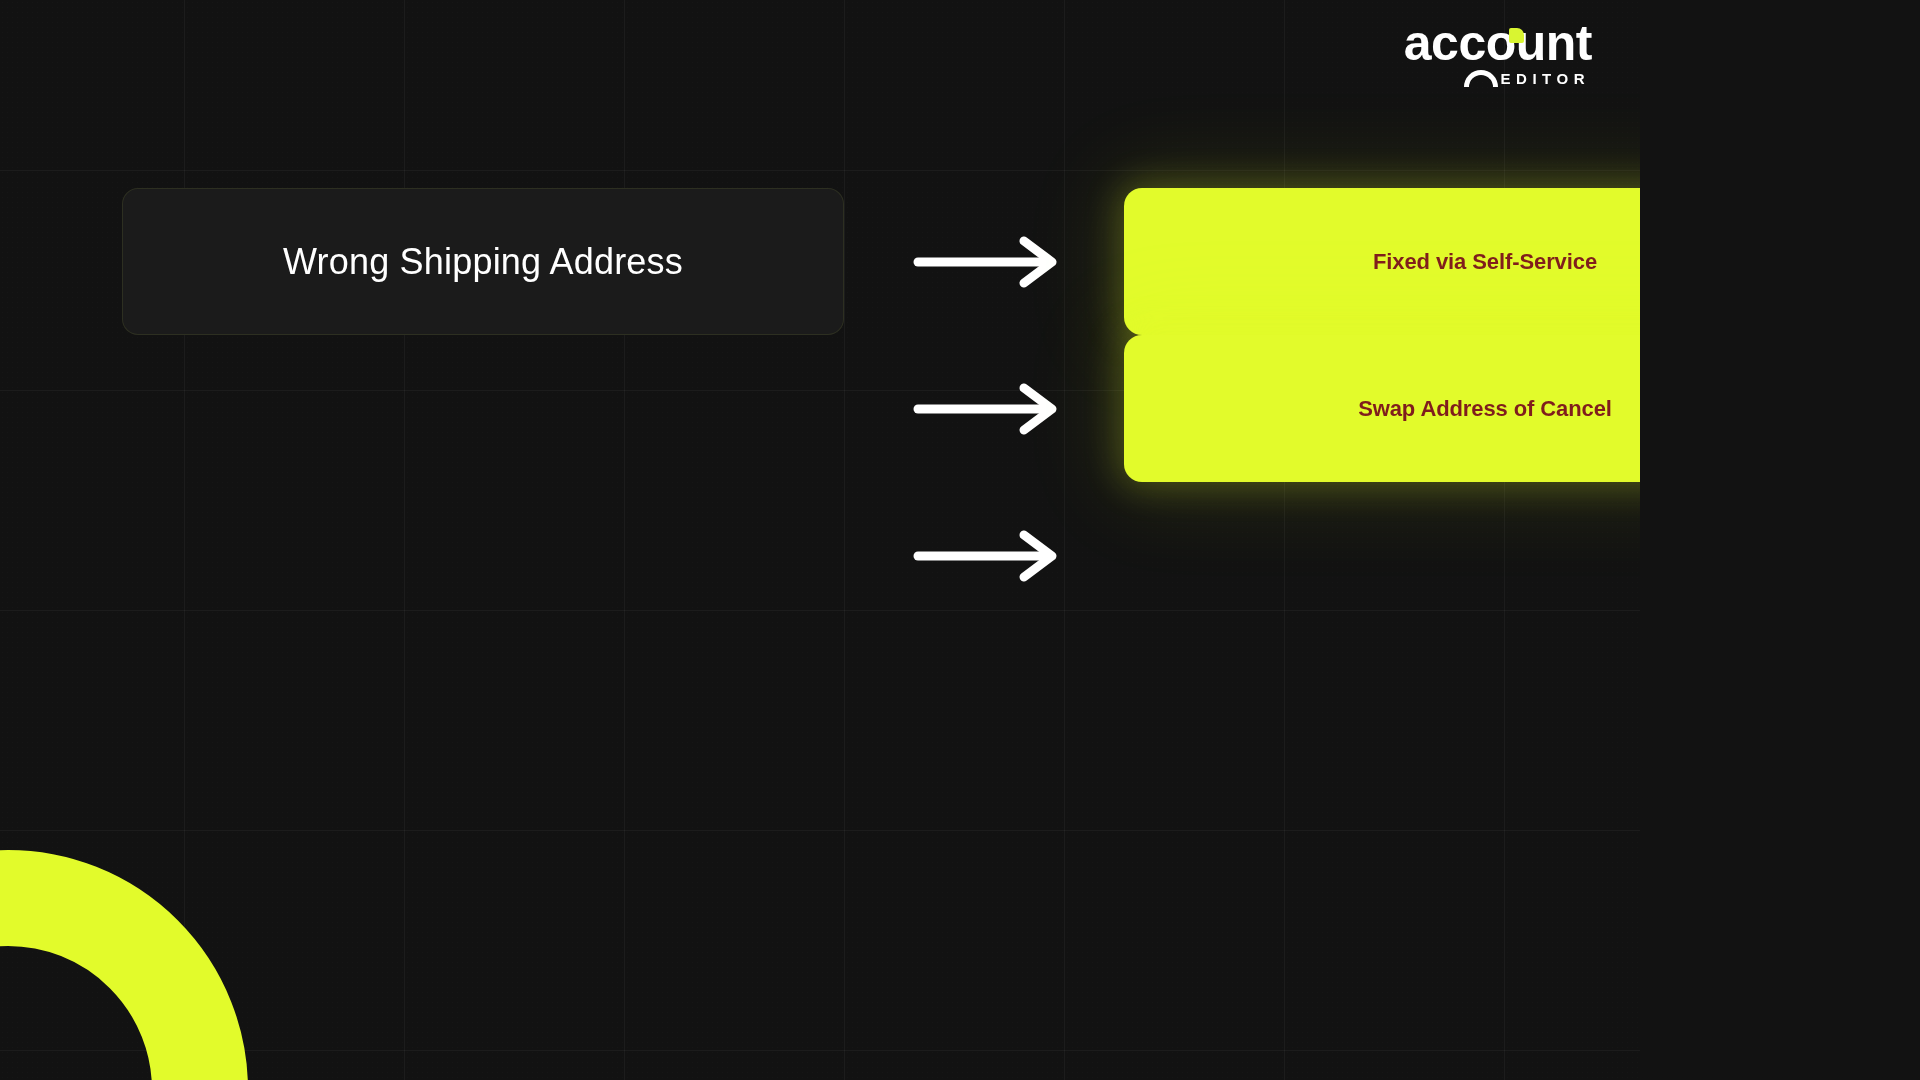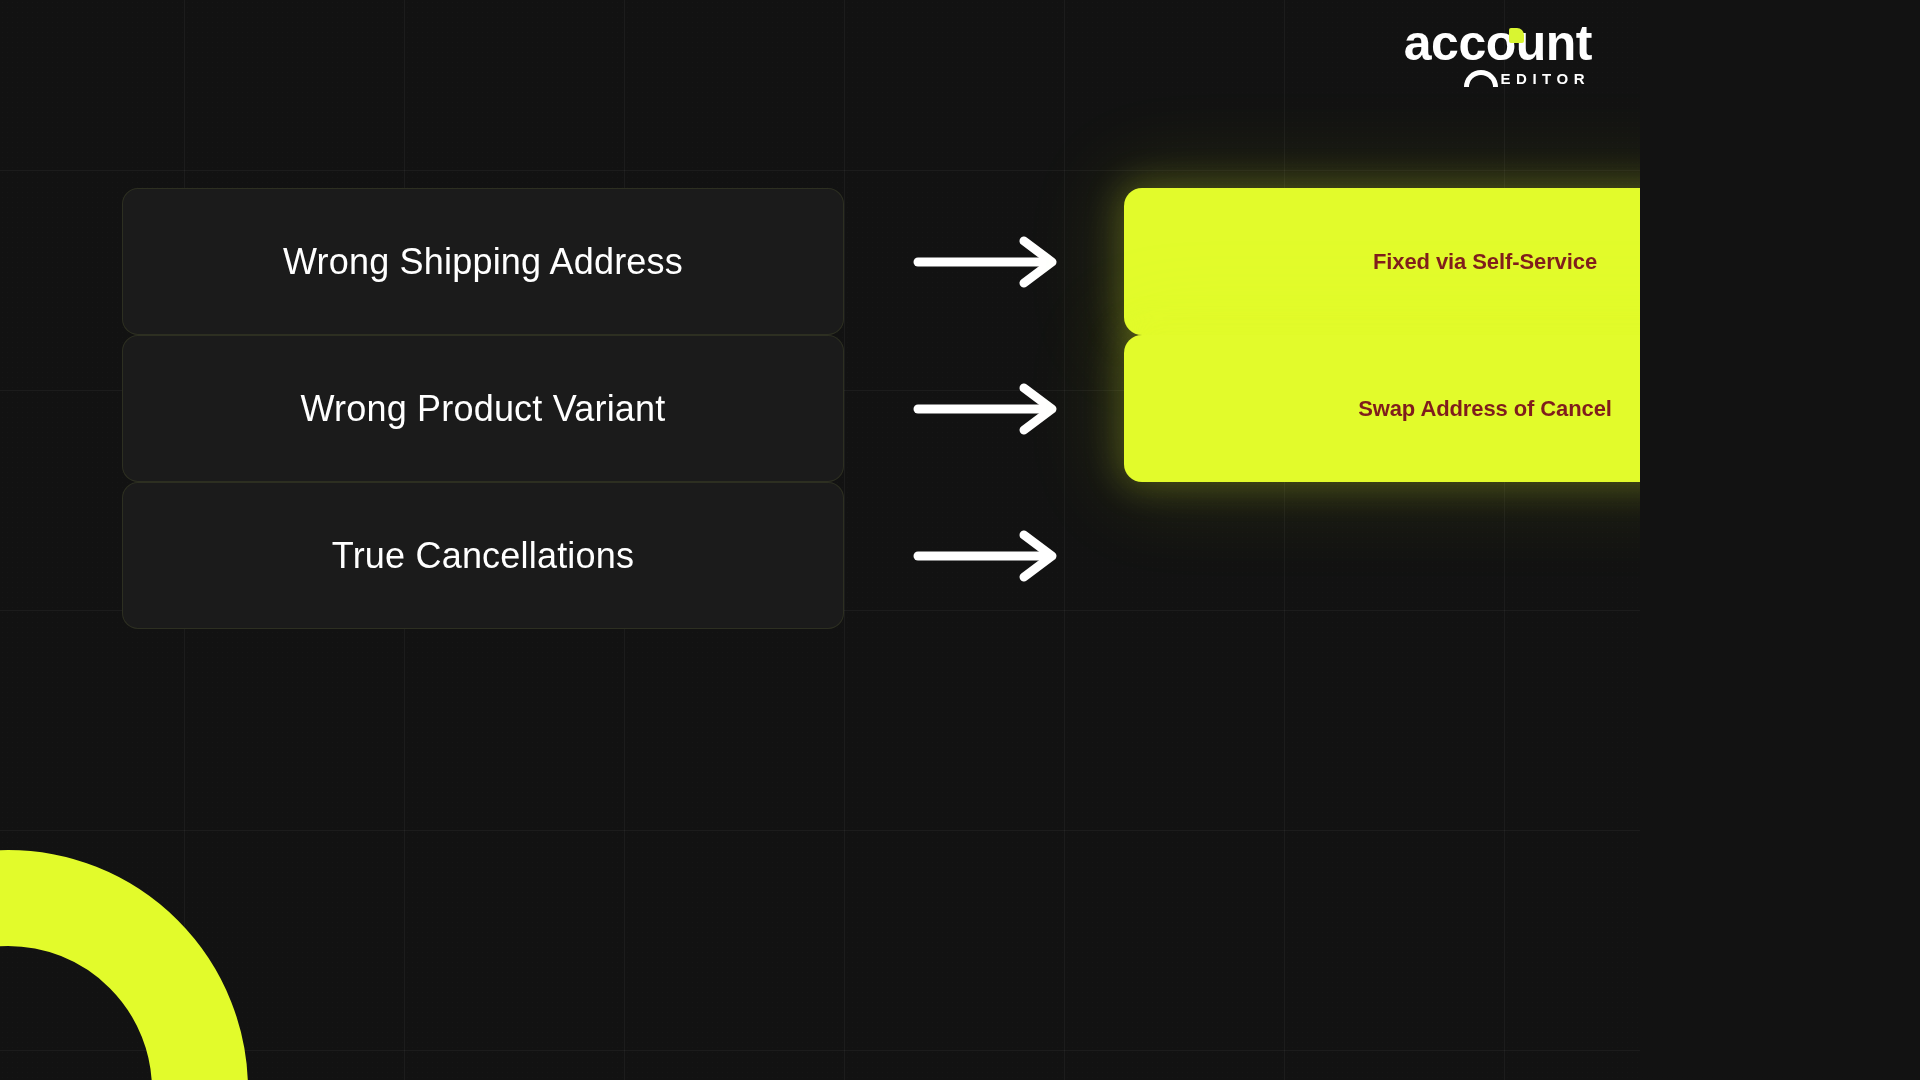--- a/index.html
+++ b/index.html
@@ -181,39 +181,33 @@
           <path d="M6 28 H136" stroke="#ffffff" stroke-width="9" stroke-linecap="round"></path>
           <path d="M112 7 L140 28 L112 49" stroke="#ffffff" stroke-width="9" stroke-linecap="round" stroke-linejoin="round" fill="none"></path>
         </svg>
       </div>
       <div class="card-right">
         <span class="card-right-label">Fixed via Self-Service</span>
       </div>
     </div>
 
     <div class="row">
-      <div class="card-left">
-        <span class="card-left-label">Wrong Product Variant</span>
-      </div>
       <div class="arrow-wrap">
         <svg width="150" height="56" viewBox="0 0 150 56" fill="none" aria-hidden="true">
           <path d="M6 28 H136" stroke="#ffffff" stroke-width="9" stroke-linecap="round"></path>
           <path d="M112 7 L140 28 L112 49" stroke="#ffffff" stroke-width="9" stroke-linecap="round" stroke-linejoin="round" fill="none"></path>
         </svg>
       </div>
       <div class="card-right">
         <span class="card-right-label">Swap Address of Cancel</span>
       </div>
     </div>
 
 
     <div class="row">
-      <div class="card-left">
-        <span class="card-left-label">True Cancellations</span>
-      </div>
       <div class="arrow-wrap">
         <svg width="150" height="56" viewBox="0 0 150 56" fill="none" aria-hidden="true">
           <path d="M6 28 H136" stroke="#ffffff" stroke-width="9" stroke-linecap="round"></path>
           <path d="M112 7 L140 28 L112 49" stroke="#ffffff" stroke-width="9" stroke-linecap="round" stroke-linejoin="round" fill="none"></path>
         </svg>
       </div>
     </div>
 
   </div>
 </div>

